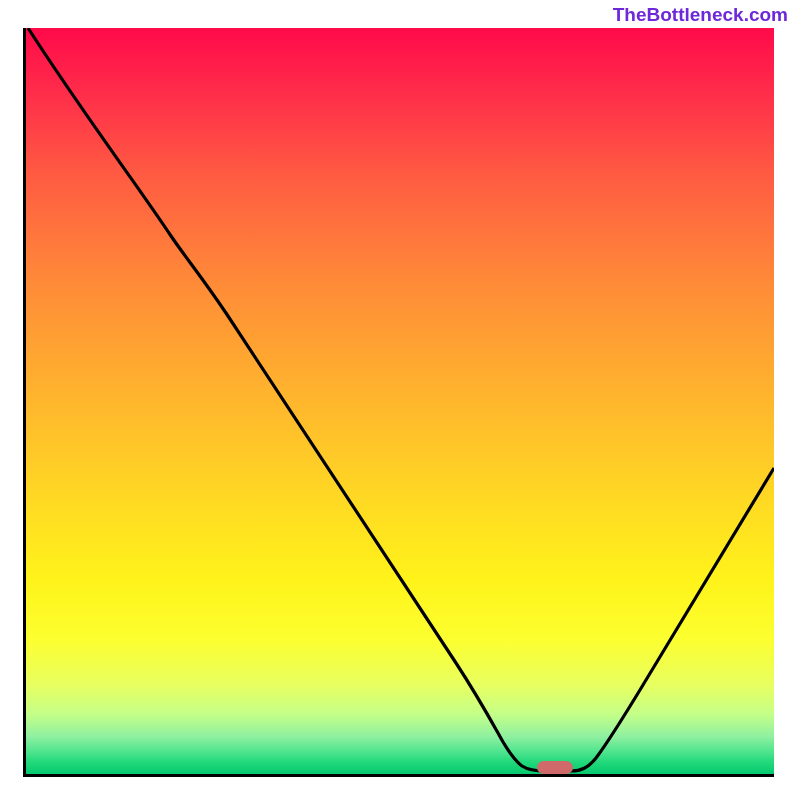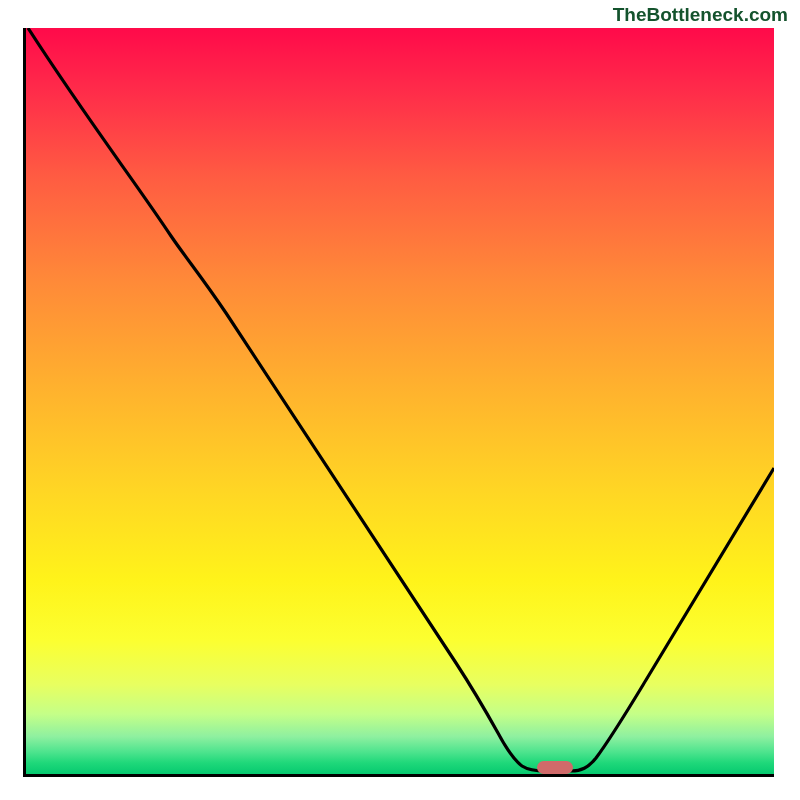--- a/index.html
+++ b/index.html
@@ -9,21 +9,21 @@
     background: #ffffff;
     position: relative;
     font-family: Arial, sans-serif;
   }
   .watermark {
     position: absolute;
     top: 4px;
     right: 12px;
     font-size: 19px;
     font-weight: bold;
-    color: #14532d;
+    color: #6d28d9;
     z-index: 10;
   }
   .chart-area {
     position: absolute;
     left: 26px;
     top: 28px;
     width: 748px;
     height: 746px;
     overflow: hidden;
   }

